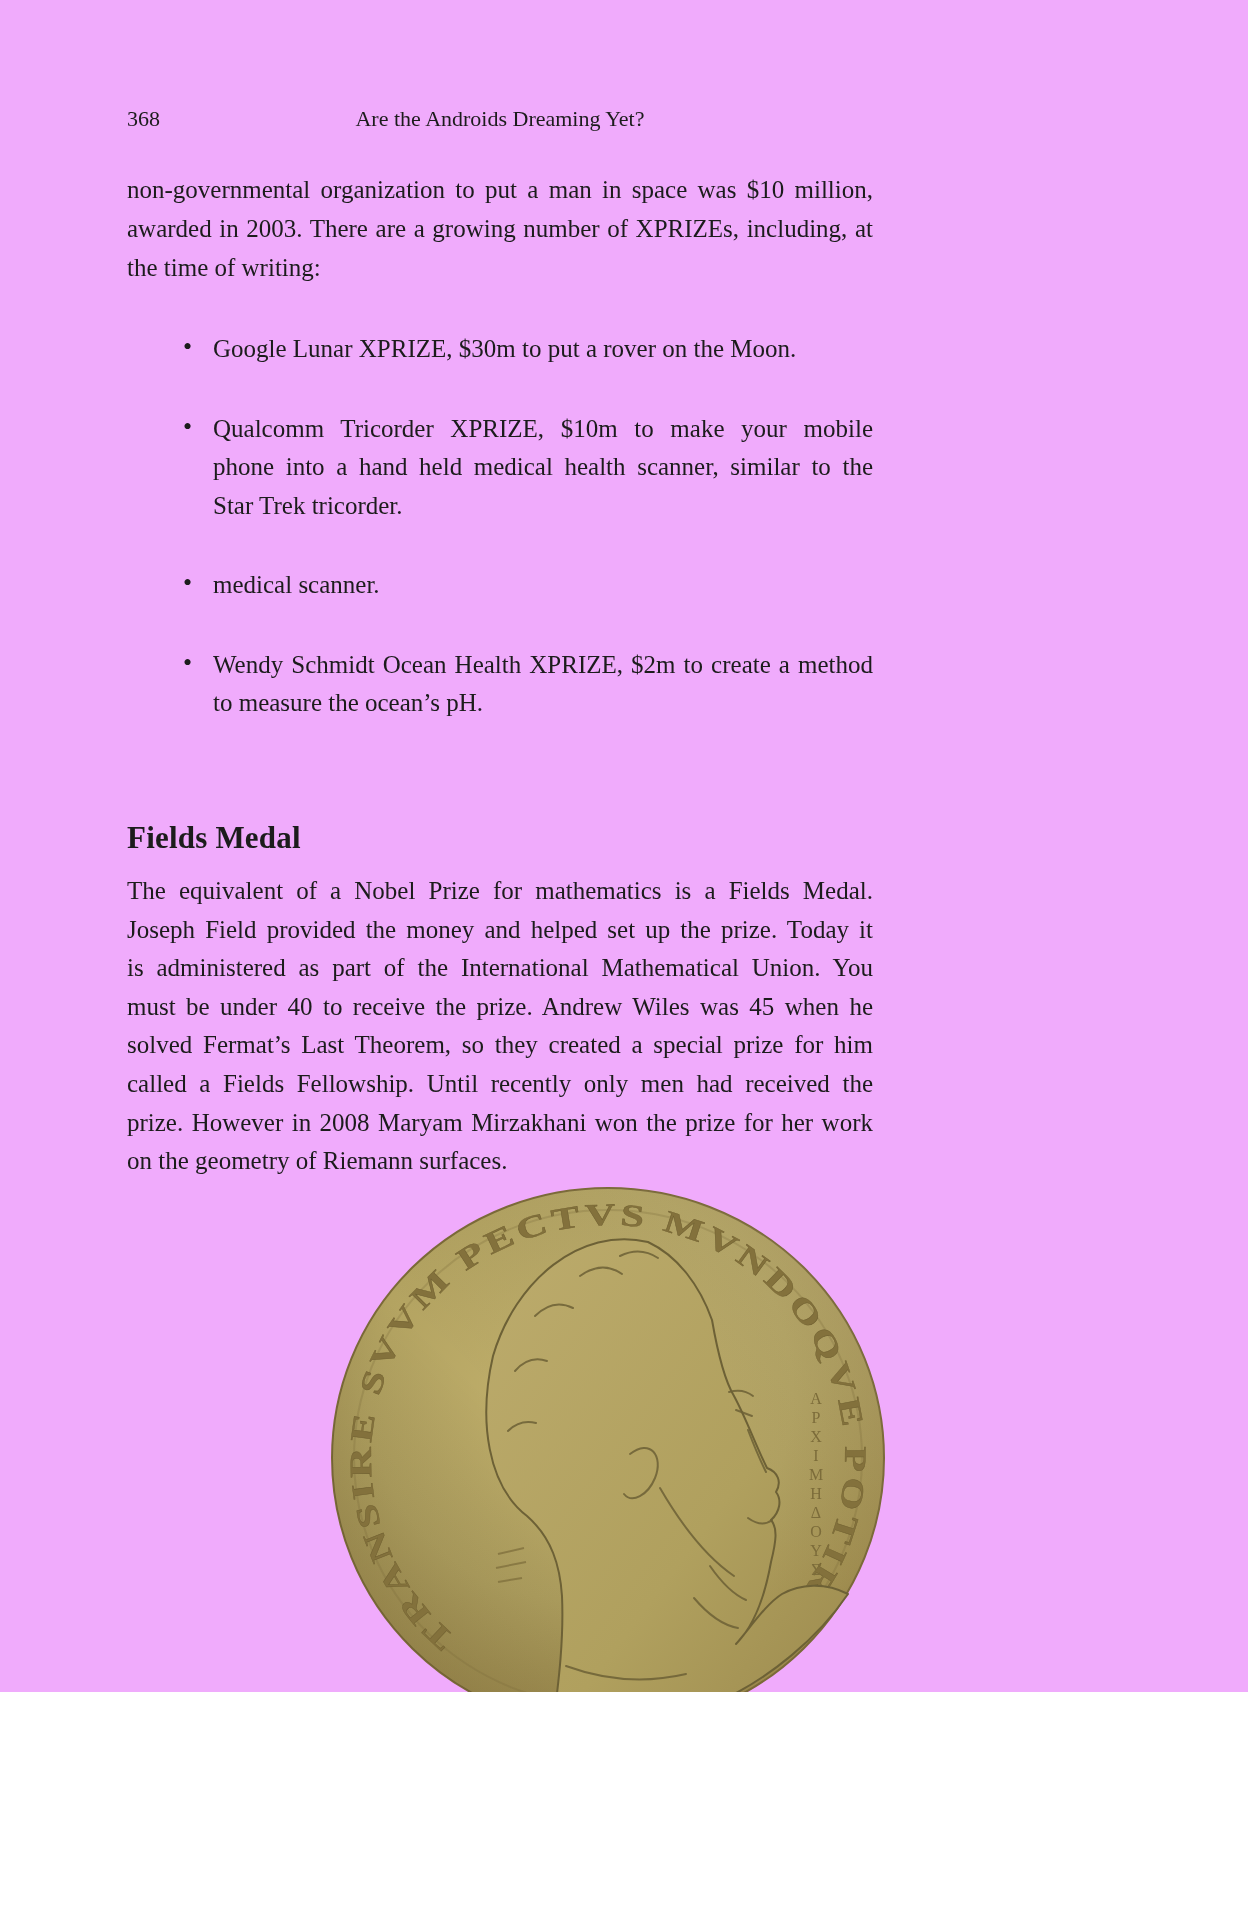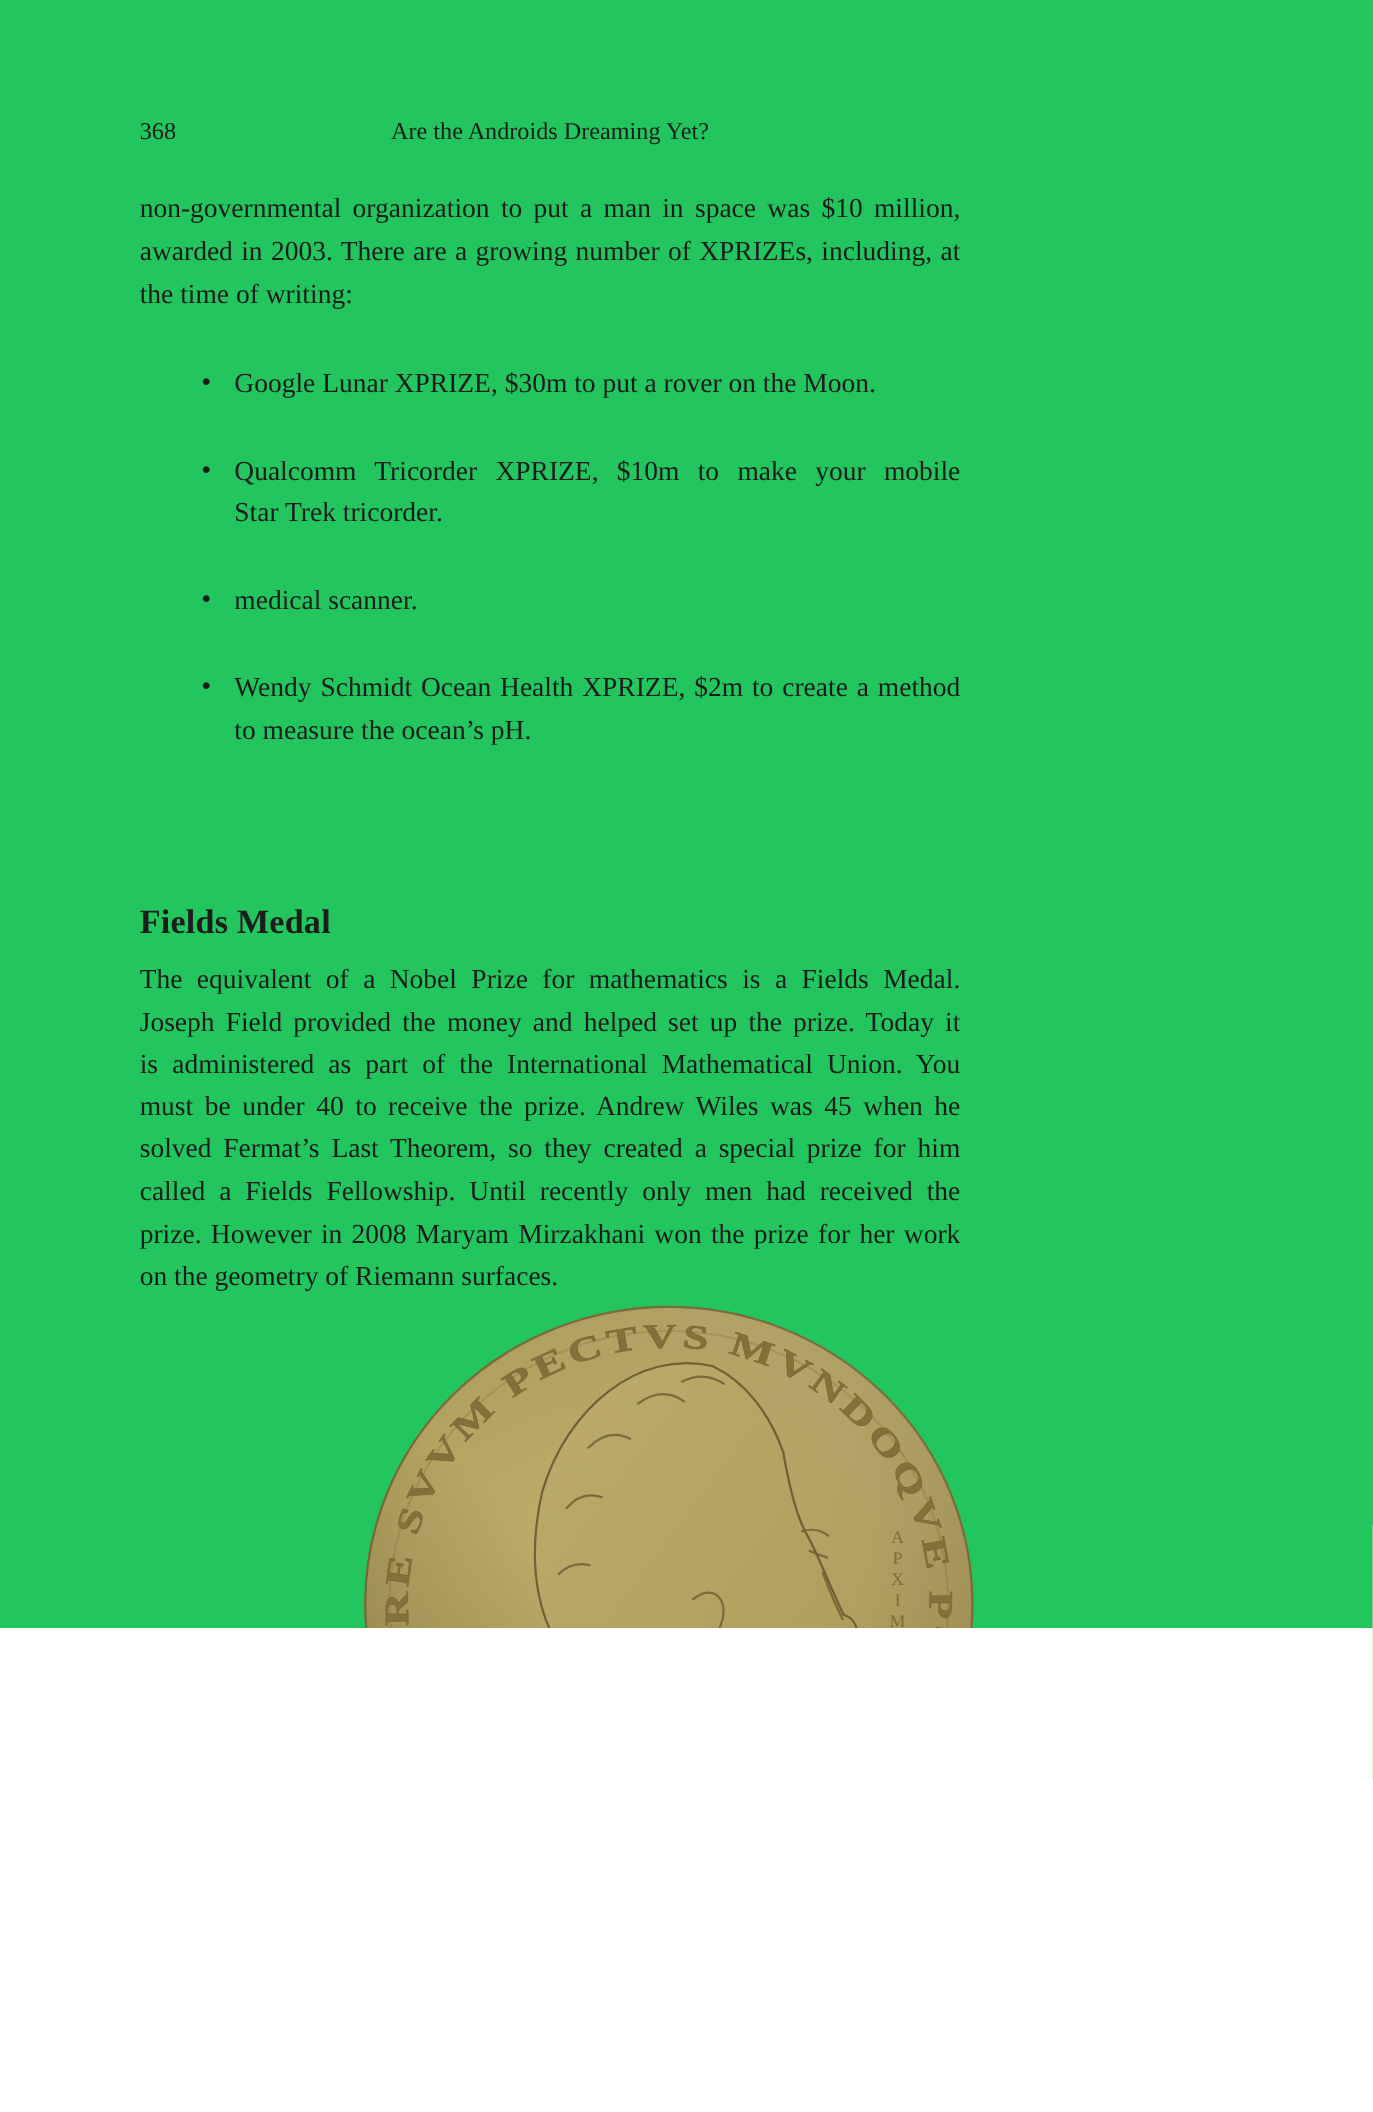--- a/index.html
+++ b/index.html
@@ -1,17 +1,17 @@
 <!DOCTYPE html>
 <html><head>
 <meta charset="utf-8">
 <style>
   html,body{margin:0;padding:0;background:#ffffff;}
   .page{
-    position:relative;width:1248px;height:1480px;background:#22c55e;
+    position:relative;width:1248px;height:1692px;background:#f0abfc;
     font-family:"Liberation Serif", serif;color:#1c1c1c;overflow:hidden;
   }
   .header-pageno{position:absolute;left:127px;top:106px;font-size:22px;}
   .header-title{position:absolute;left:127px;top:106px;width:746px;text-align:center;font-size:22px;}
   .intro{position:absolute;left:127px;top:170px;width:746px;font-size:25px;line-height:39px;}
   .jline{text-align:justify;text-align-last:justify;}
   .jline-last{text-align-last:left;}
   .bullets{position:absolute;left:127px;top:330px;width:746px;font-size:25px;line-height:38.5px;list-style:none;margin:0;padding:0;}
   .bullet-item{position:relative;padding-left:86px;margin-bottom:41px;}
   .bullet-item::before{content:"\2022";position:absolute;left:56px;top:-2px;font-size:26px;}
@@ -41,20 +41,21 @@
       <div class="jline">awarded in 2003. There are a growing number of XPRIZEs, including, at</div>
       <div class="jline jline-last">the time of writing:</div>
     </div>
 
   <div class="bullets">
     <div class="bullet-item">
         <div class="jline jline-last">Google Lunar XPRIZE, $30m to put a rover on the Moon.</div>
       </div>
     <div class="bullet-item">
         <div class="jline">Qualcomm Tricorder XPRIZE, $10m to make your mobile</div>
+        <div class="jline">phone into a hand held medical health scanner, similar to the</div>
         <div class="jline jline-last">Star Trek tricorder.</div>
       </div>
     <div class="bullet-item">
         <div class="jline jline-last">medical scanner.</div>
       </div>
     <div class="bullet-item">
         <div class="jline">Wendy Schmidt Ocean Health XPRIZE, $2m to create a method</div>
         <div class="jline jline-last">to measure the ocean’s pH.</div>
       </div>
   </div>

